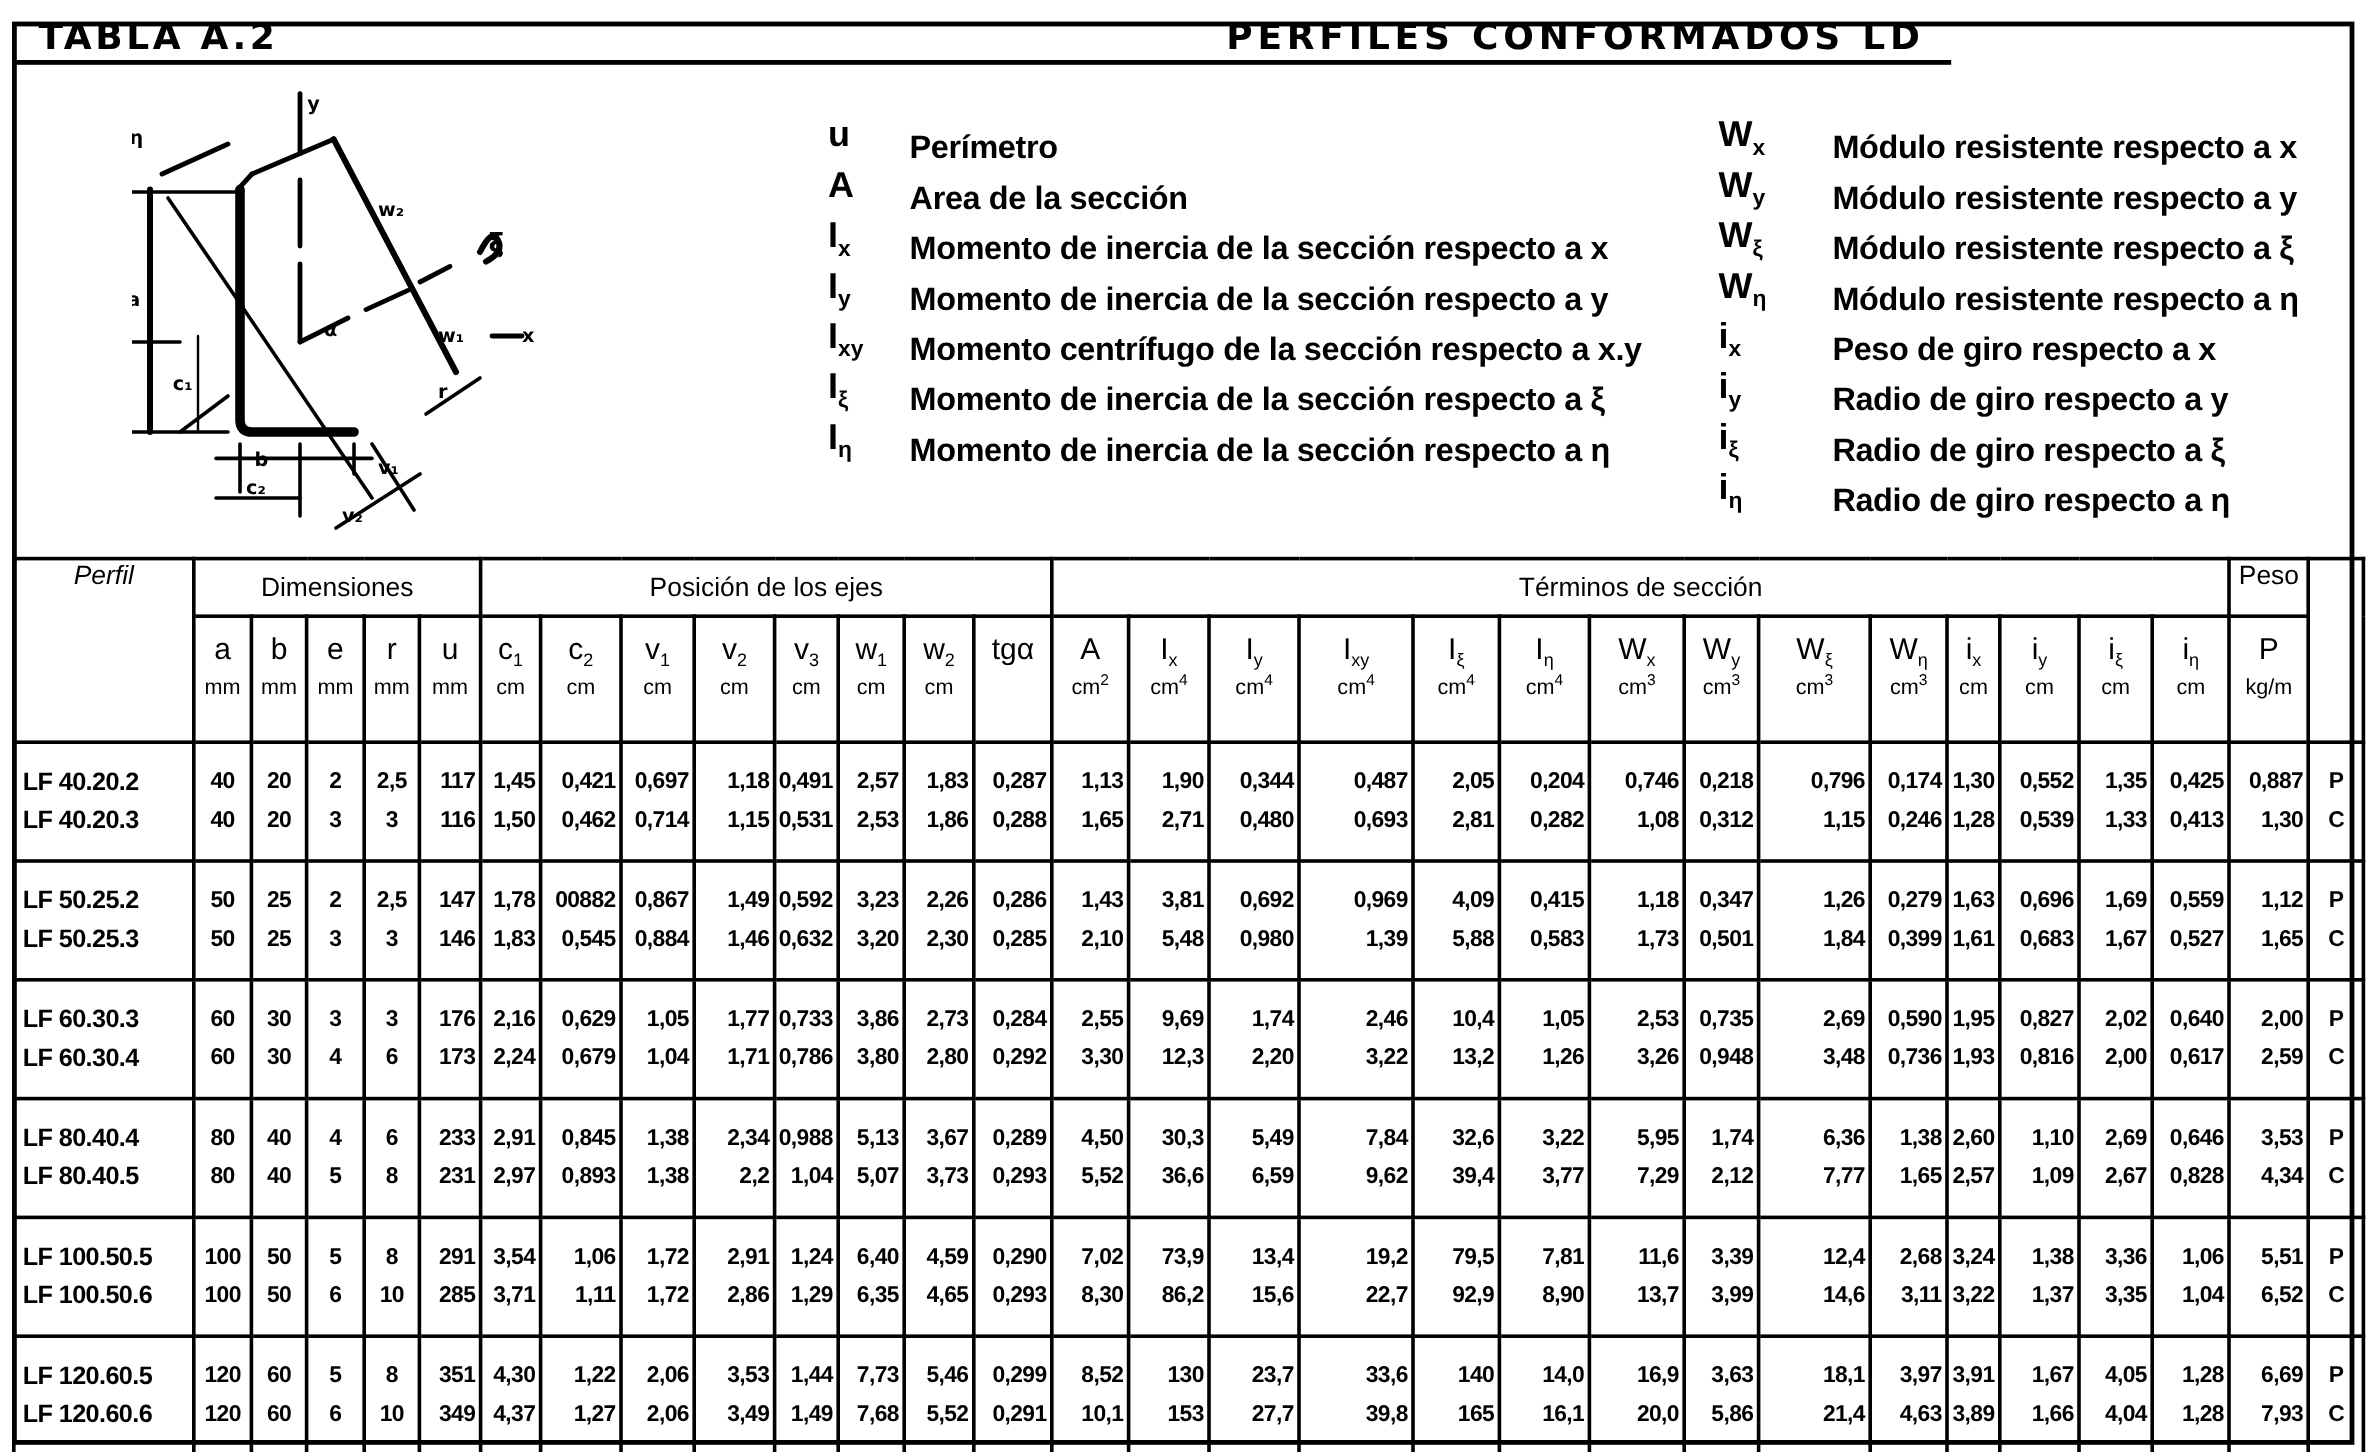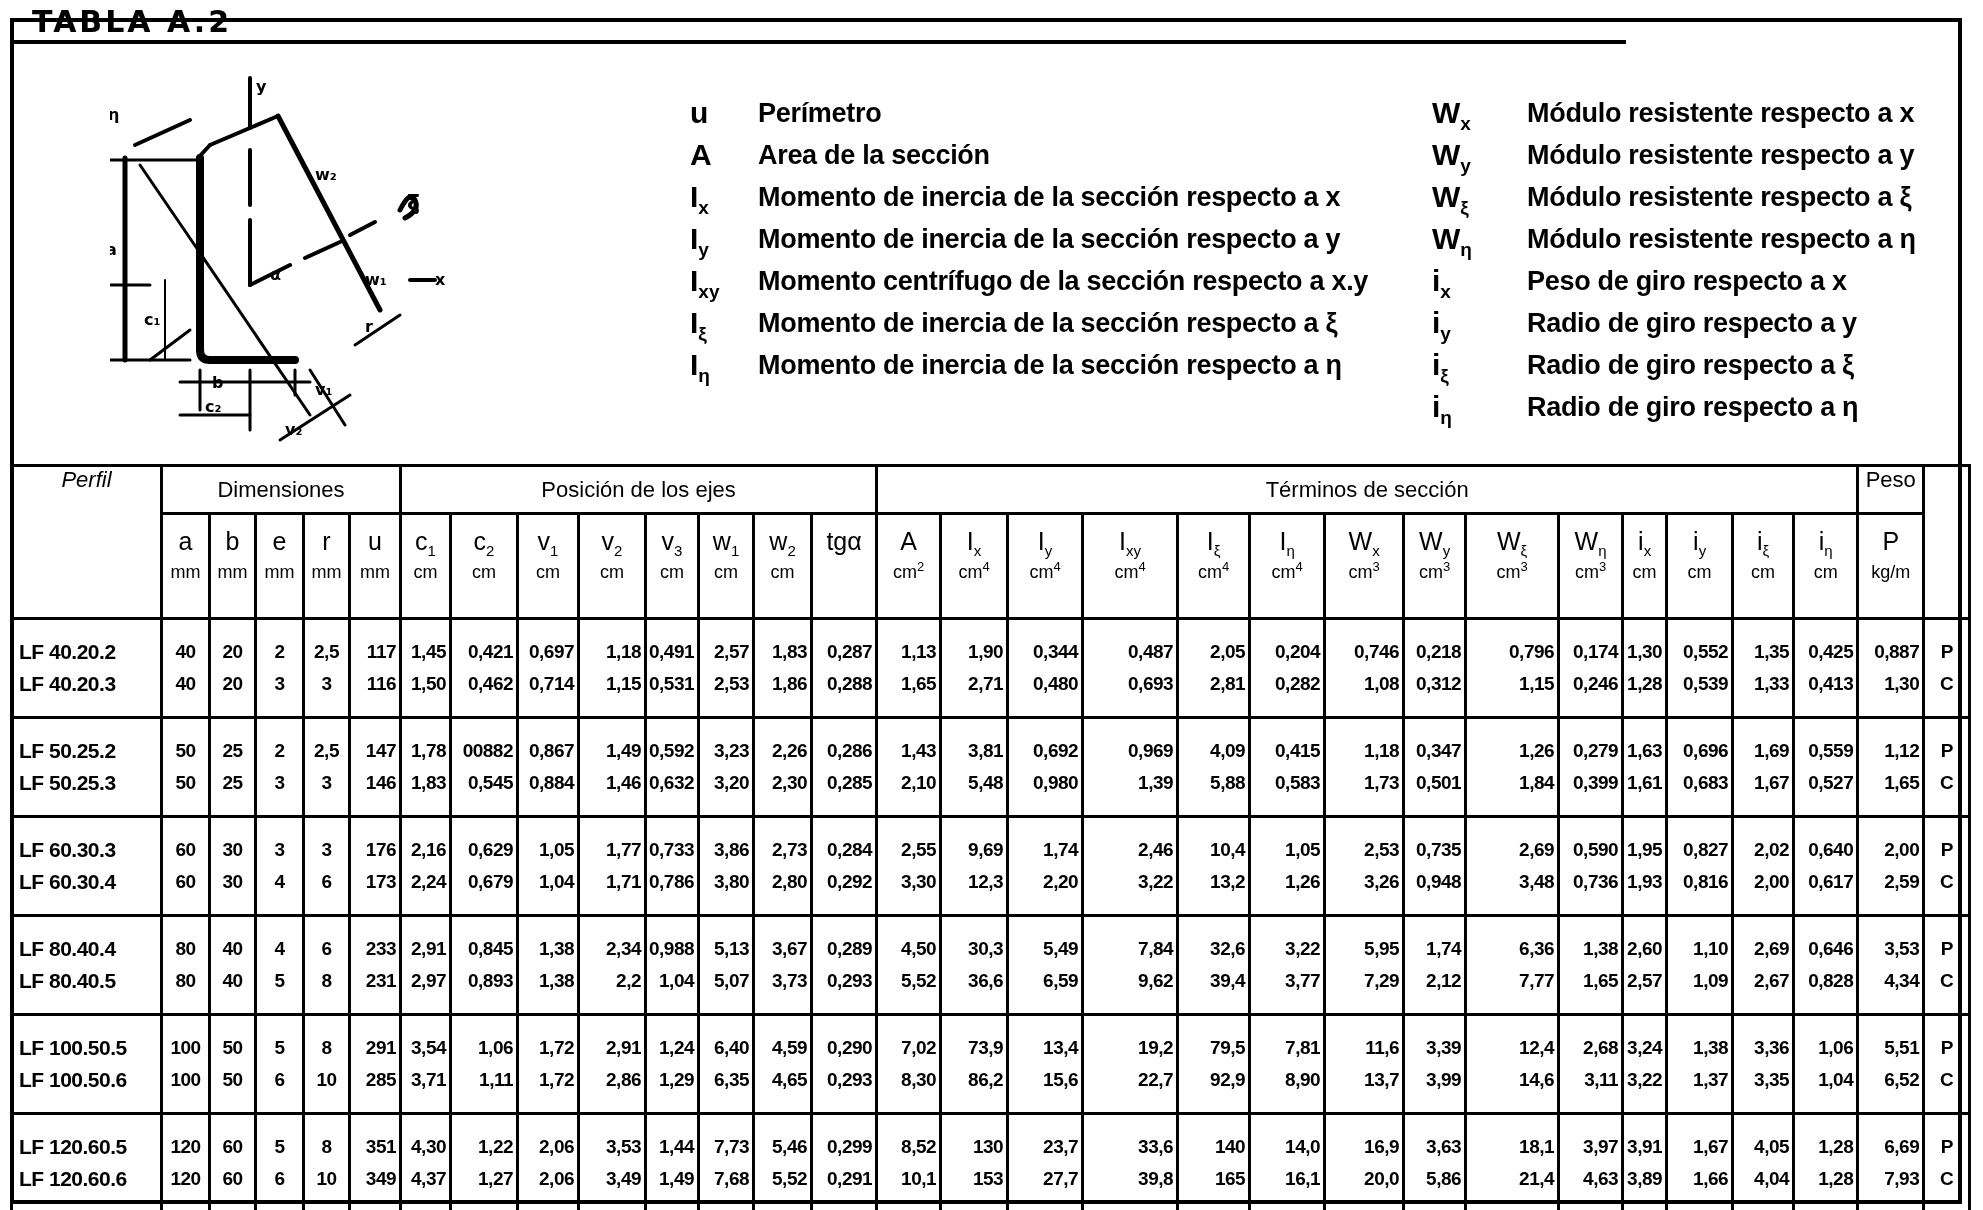--- a/index.html
+++ b/index.html
@@ -1,32 +1,32 @@
 <!DOCTYPE html>
 <html><head>
 <meta charset="utf-8">
 <style>
   html, body { margin:0; padding:0; background:#ffffff; }
   body { width:1983px; height:1210px; position:relative; overflow:hidden;
          font-family:"Liberation Sans", sans-serif; color:#000; }
   .frame { position:absolute; left:10px; top:18px; width:1952px; height:1186px;
            border:4px solid #000; box-sizing:border-box; }
-  .titlebar { position:absolute; left:10px; top:0; width:1616px; height:44px;
+  .titlebar { position:absolute; left:10px; top:10px; width:1616px; height:44px;
               border-bottom:4px solid #000; box-sizing:border-box; }
   .title-left { position:absolute; left:22px; top:4px; font-size:30px; font-weight:bold;
                 letter-spacing:3px; font-family:"DejaVu Sans", sans-serif; }
   .title-right { position:absolute; right:22px; top:4px; font-size:30px; font-weight:bold;
                  letter-spacing:4px; font-family:"DejaVu Sans", sans-serif; }
   .diagram { position:absolute; left:110px; top:70px; width:360px; height:390px; }
   .legend { position:absolute; font-weight:bold; font-family:"Liberation Sans", sans-serif;
             font-stretch:condensed; }
   .legend .row { position:absolute; left:0; height:40px; white-space:nowrap; }
   .legend .sym { position:absolute; left:0; top:0; font-size:30px; width:70px; }
   .legend .sym sub { font-size:19px; }
-  .legend .desc { position:absolute; top:2px; font-size:27px; letter-spacing:-0.3px; }
+  .legend .desc { position:absolute; top:12px; font-size:27px; letter-spacing:-0.3px; }
   .leg1 { left:690px; top:96px; width:720px; height:340px; }
   .leg1 .desc { left:68px; }
   .leg2 { left:1432px; top:96px; width:520px; height:360px; }
   .leg2 .desc { left:95px; }
 
   table.data { position:absolute; left:10px; top:464px; width:1952px; border-collapse:collapse;
                table-layout:fixed; font-weight:bold; font-family:"Liberation Sans", sans-serif; }
   table.data td, table.data th { border:3px solid #000; padding:0; text-align:center;
                overflow:hidden; white-space:nowrap; }
   table.data th { font-size:22px; font-weight:normal; }
@@ -45,20 +45,21 @@
   tbody td.name { text-align:left; padding-left:6px; font-size:21px;margin-top:32px; }
   tbody td.num { text-align:right; padding-right:3px; }
 </style>
 </head>
 <body>
 
 <div class="frame"></div>
 
 <div class="titlebar">
   <span class="title-left">TABLA  A.2</span>
+  <span class="title-right">PERFILES  CONFORMADOS  LD</span>
 </div>
 
 <svg class="diagram" viewBox="0 0 360 390">
   <g stroke="#000" fill="none" stroke-linecap="round">
 
     <line x1="140" y1="8" x2="140" y2="58" stroke-width="4"></line>
     <line x1="140" y1="80" x2="140" y2="135" stroke-width="4"></line>
     <line x1="140" y1="150" x2="140" y2="215" stroke-width="4"></line>
 
     <path d="M90 88 L90 280 Q90 290 100 290 L185 290" stroke-width="8"></path>

